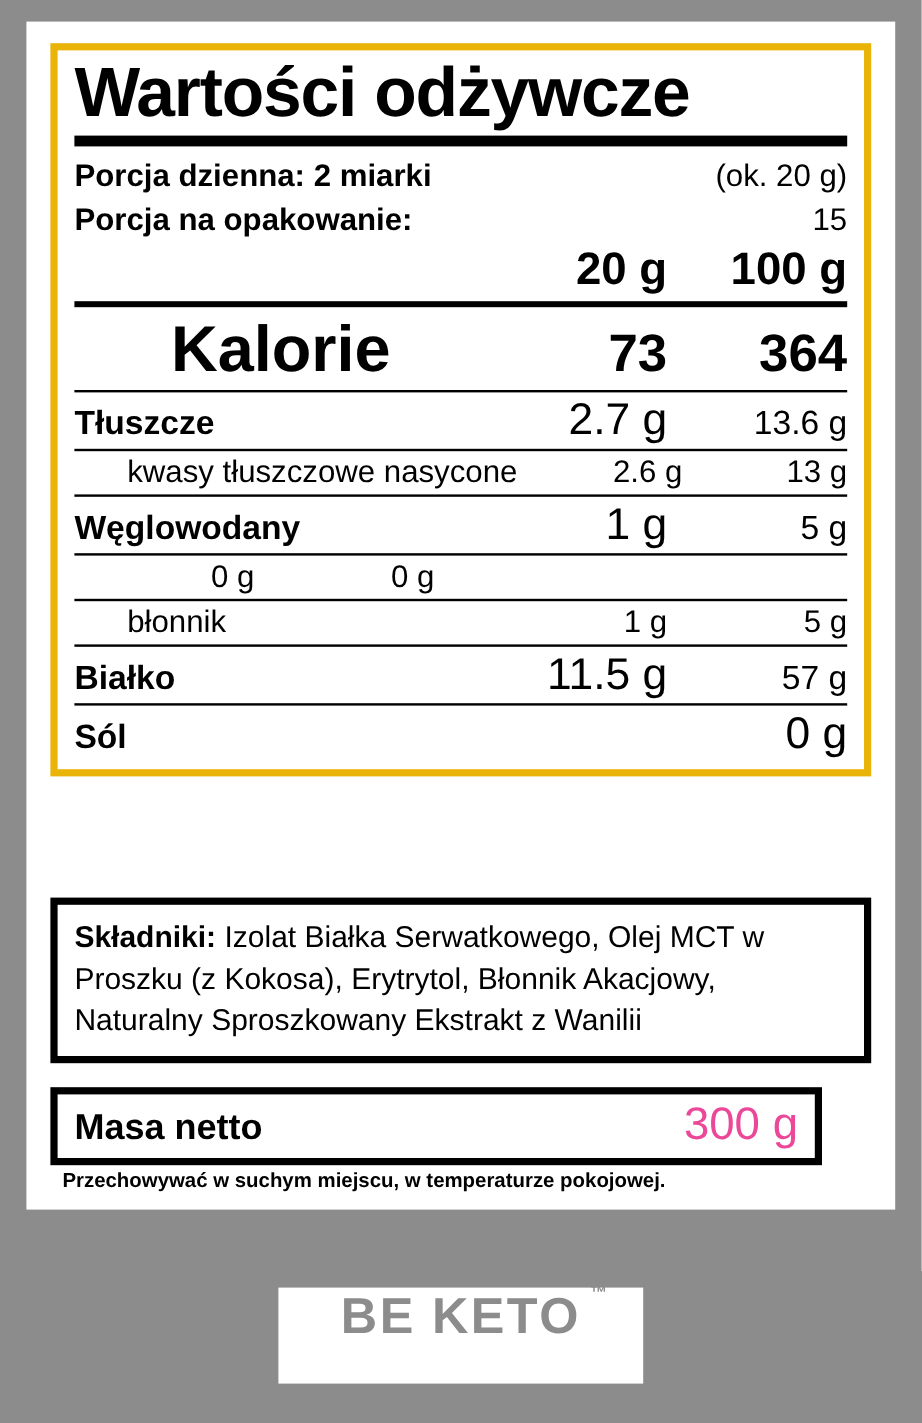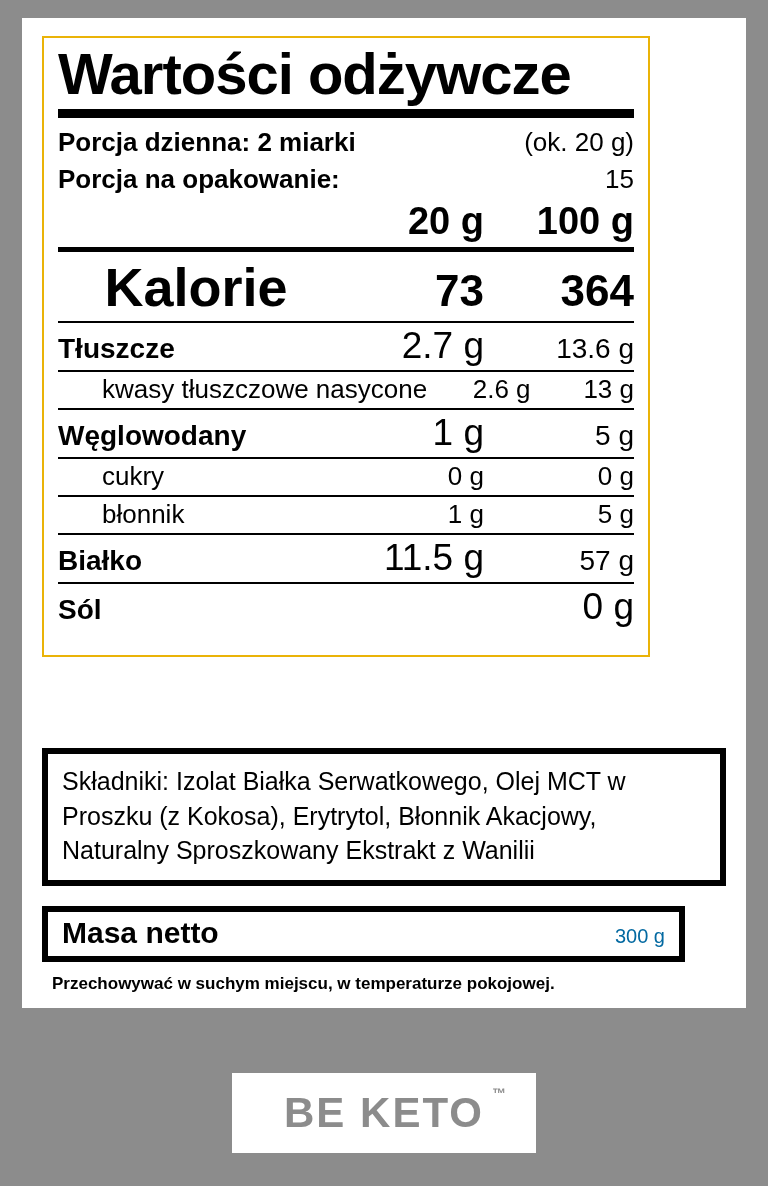--- a/index.html
+++ b/index.html
@@ -23,24 +23,24 @@
     width: 724px;
     height: 990px;
     background: #ffffff;
     box-sizing: border-box;
   }
 
   .nutrition-box {
     position: absolute;
     left: 20px;
     top: 18px;
-    width: 608px;
+    width: 684px;
     box-sizing: border-box;
-    border: 2px solid #eab308;
-    padding: 0 14px 24px 14px;
+    border: 6px solid #eab308;
+    padding: 0 14px 6px 14px;
   }
 
   .nf-title {
     font-size: 58px;
     font-weight: bold;
     letter-spacing: -1px;
     line-height: 1.05;
     padding: 6px 0 2px 0;
     color: #000;
     white-space: nowrap;
@@ -143,43 +143,43 @@
     box-sizing: border-box;
     border: 6px solid #000;
     padding: 10px 14px 12px 14px;
   }
   .ingredients-text {
     font-size: 25px;
     line-height: 1.38;
     color: #000;
   }
   .ingredients-text b {
-    font-weight: normal;
+    font-weight: bold;
   }
 
   .netweight-box {
     position: absolute;
     left: 20px;
     top: 888px;
     width: 643px;
     box-sizing: border-box;
     border: 6px solid #000;
     padding: 4px 14px 6px 14px;
     display: flex;
     justify-content: space-between;
     align-items: baseline;
   }
   .netweight-box .nw-label {
     font-size: 30px;
     font-weight: bold;
     color: #000;
   }
   .netweight-box .nw-value {
-    font-size: 20px;
-    color: #0369a1;
+    font-size: 38px;
+    color: #ec4899;
     text-align: right;
   }
 
   .storage-note {
     position: absolute;
     left: 30px;
     top: 956px;
     width: 670px;
     font-size: 17px;
     font-weight: bold;
@@ -187,21 +187,20 @@
   }
 
   .brand-plate {
     position: absolute;
     left: 232px;
     top: 1073px;
     width: 304px;
     height: 80px;
     background: #ffffff;
     display: flex;
-    align-items: center;
     justify-content: center;
   }
   .brand-text {
     font-size: 42px;
     font-weight: bold;
     letter-spacing: 2px;
     color: #8c8c8c;
     position: relative;
     white-space: nowrap;
   }
@@ -263,21 +262,20 @@
     <div class="rule-thin"></div>
 
     <div class="nf-row">
       <span class="nm">Węglowodany</span>
       <span class="v1">1 g</span>
       <span class="v2">5 g</span>
     </div>
     <div class="rule-thin"></div>
 
     <div class="nf-row indent">
-      <span class="nm">cukry</span>
       <span class="v1">0 g</span>
       <span class="v2">0 g</span>
     </div>
     <div class="rule-thin"></div>
 
     <div class="nf-row indent">
       <span class="nm">błonnik</span>
       <span class="v1">1 g</span>
       <span class="v2">5 g</span>
     </div>

